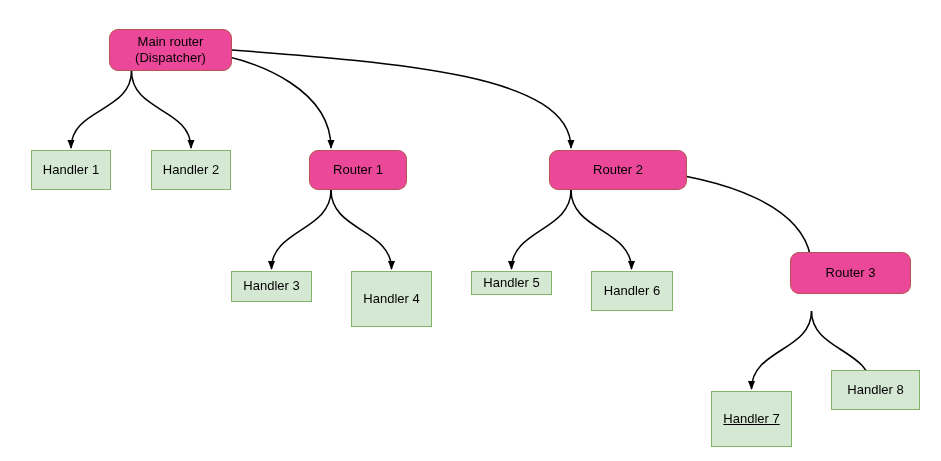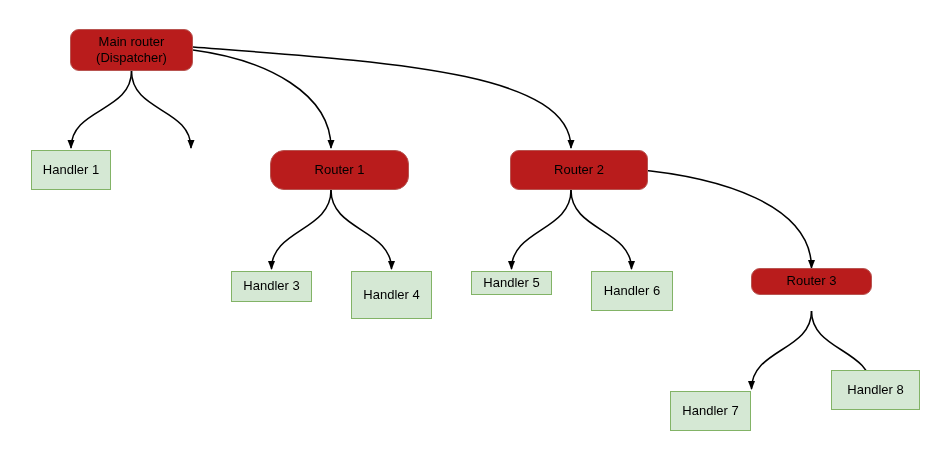--- a/index.html
+++ b/index.html
@@ -27,23 +27,24 @@
     display: flex;
     align-items: center;
     justify-content: center;
     text-align: center;
     font-size: 13px;
     color: #000000;
     line-height: 1.25;
   }
   .node .node-label { white-space: pre-line; }
   .node.router {
-    background: #b91c1c;
+    background: #ec4899;
     border: 1.5px solid #b85450;
     border-radius: 9px;
+    margin-left: 39px;
   }
   .node.handler {
     background: #d5e8d4;
     border: 1.5px solid #82b366;
     border-radius: 0;
   }
 </style>
 </head>
 <body>
 
@@ -70,50 +71,53 @@
 
   <div class="node router" style="left:70px; top:29px; width:123px; height:42px;">
     <span class="node-label">Main router
 (Dispatcher)</span>
   </div>
 
   <div class="node handler" style="left:31px; top:150px; width:80px; height:40px;">
     <span class="node-label">Handler 1</span>
   </div>
 
+  <div class="node handler" style="left:151px; top:150px; width:80px; height:40px;">
+    <span class="node-label">Handler 2</span>
+  </div>
 
-  <div class="node router" style="left:270px; top:150px; width:139px; height:40px;border-radius:14px;">
+  <div class="node router" style="left:270px; top:150px; width:98px; height:40px;">
     <span class="node-label">Router 1</span>
   </div>
 
   <div class="node router" style="left:510px; top:150px; width:138px; height:40px;">
     <span class="node-label">Router 2</span>
   </div>
 
   <div class="node handler" style="left:231px; top:271px; width:81px; height:31px;">
     <span class="node-label">Handler 3</span>
   </div>
 
-  <div class="node handler" style="left:351px; top:271px; width:81px; height:48px;">
+  <div class="node handler" style="left:351px; top:271px; width:81px; height:56px;">
     <span class="node-label">Handler 4</span>
   </div>
 
   <div class="node handler" style="left:471px; top:271px; width:81px; height:24px;">
     <span class="node-label">Handler 5</span>
   </div>
 
   <div class="node handler" style="left:591px; top:271px; width:82px; height:40px;">
     <span class="node-label">Handler 6</span>
   </div>
 
-  <div class="node router" style="left:751px; top:268px; width:121px; height:27px;">
+  <div class="node router" style="left:751px; top:252px; width:121px; height:42px;">
     <span class="node-label">Router 3</span>
   </div>
 
-  <div class="node handler" style="left:670px; top:391px; width:81px; height:40px;">
+  <div class="node handler" style="left:711px; top:391px; width:81px; height:56px;text-decoration:underline;">
     <span class="node-label">Handler 7</span>
   </div>
 
   <div class="node handler" style="left:831px; top:370px; width:89px; height:40px;">
     <span class="node-label">Handler 8</span>
   </div>
 
 </div>
 
 </body></html>

